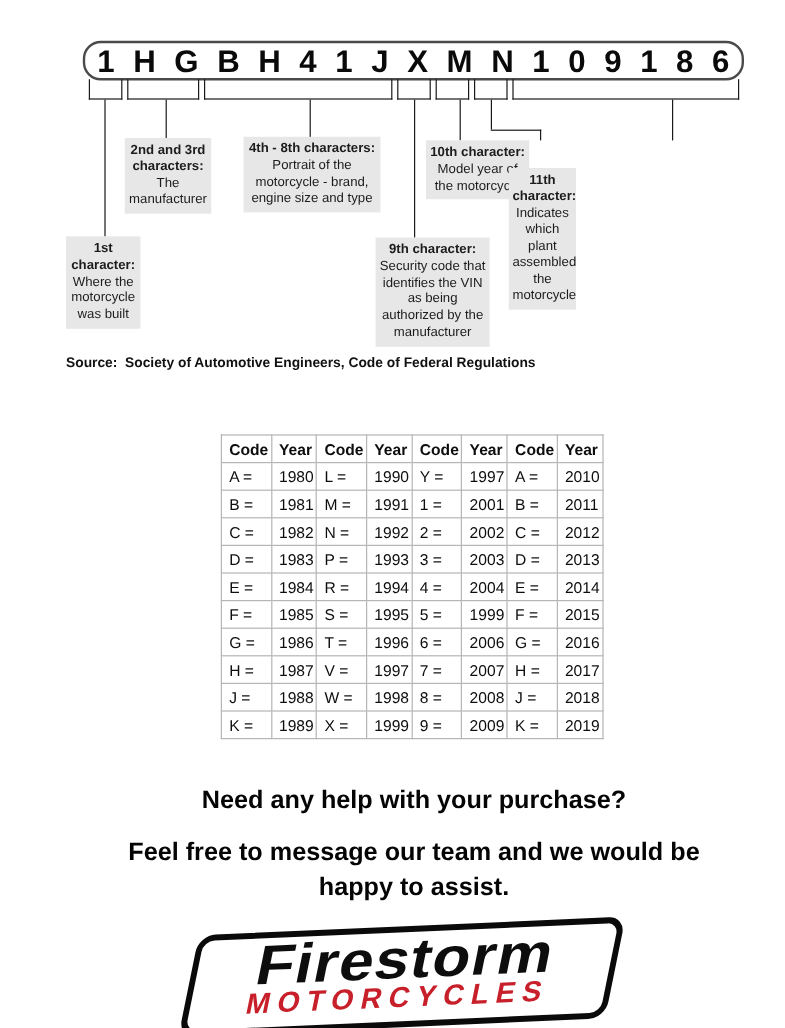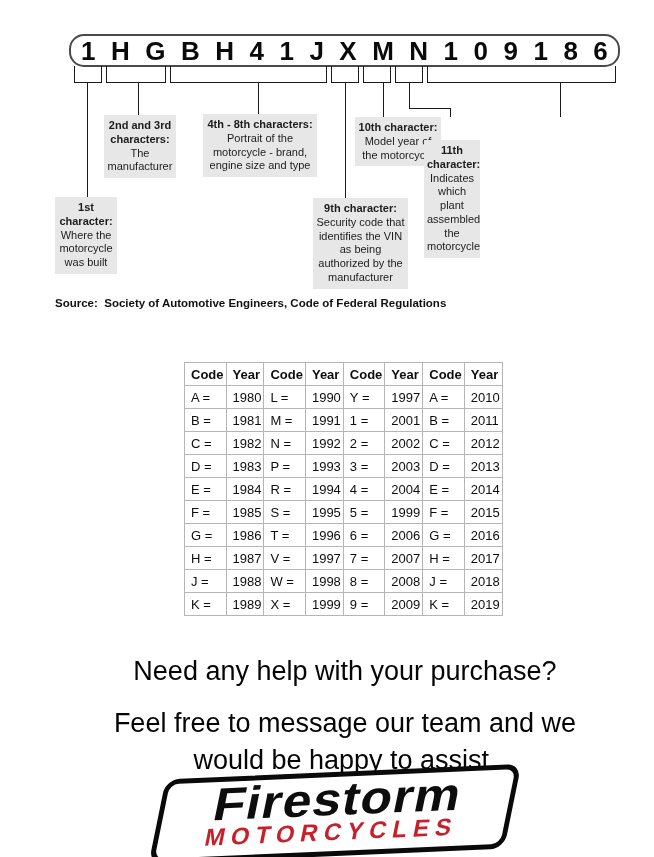--- a/index.html
+++ b/index.html
@@ -84,22 +84,22 @@
   }
   .year-table th { font-weight: bold; }
   .year-table .col-code { width: 38px; }
   .year-table .col-year { width: 32px; }
 
   
   .help-text {
     position: absolute;
     left: 0; top: 653px; width: 654px;
     text-align: center;
-    font-size: 27px;
-    font-weight: normal;
+    font-size: 21px;
+    font-weight: bold;
     color: #050505;
     line-height: 1.35;
     padding-left: 36px;
   }
   .help-text .help-line2 { width: 540px; margin: 16px auto; }
 
   
   .logo {
     position: absolute;
     left: 157px; top: 772px; width: 356px;

